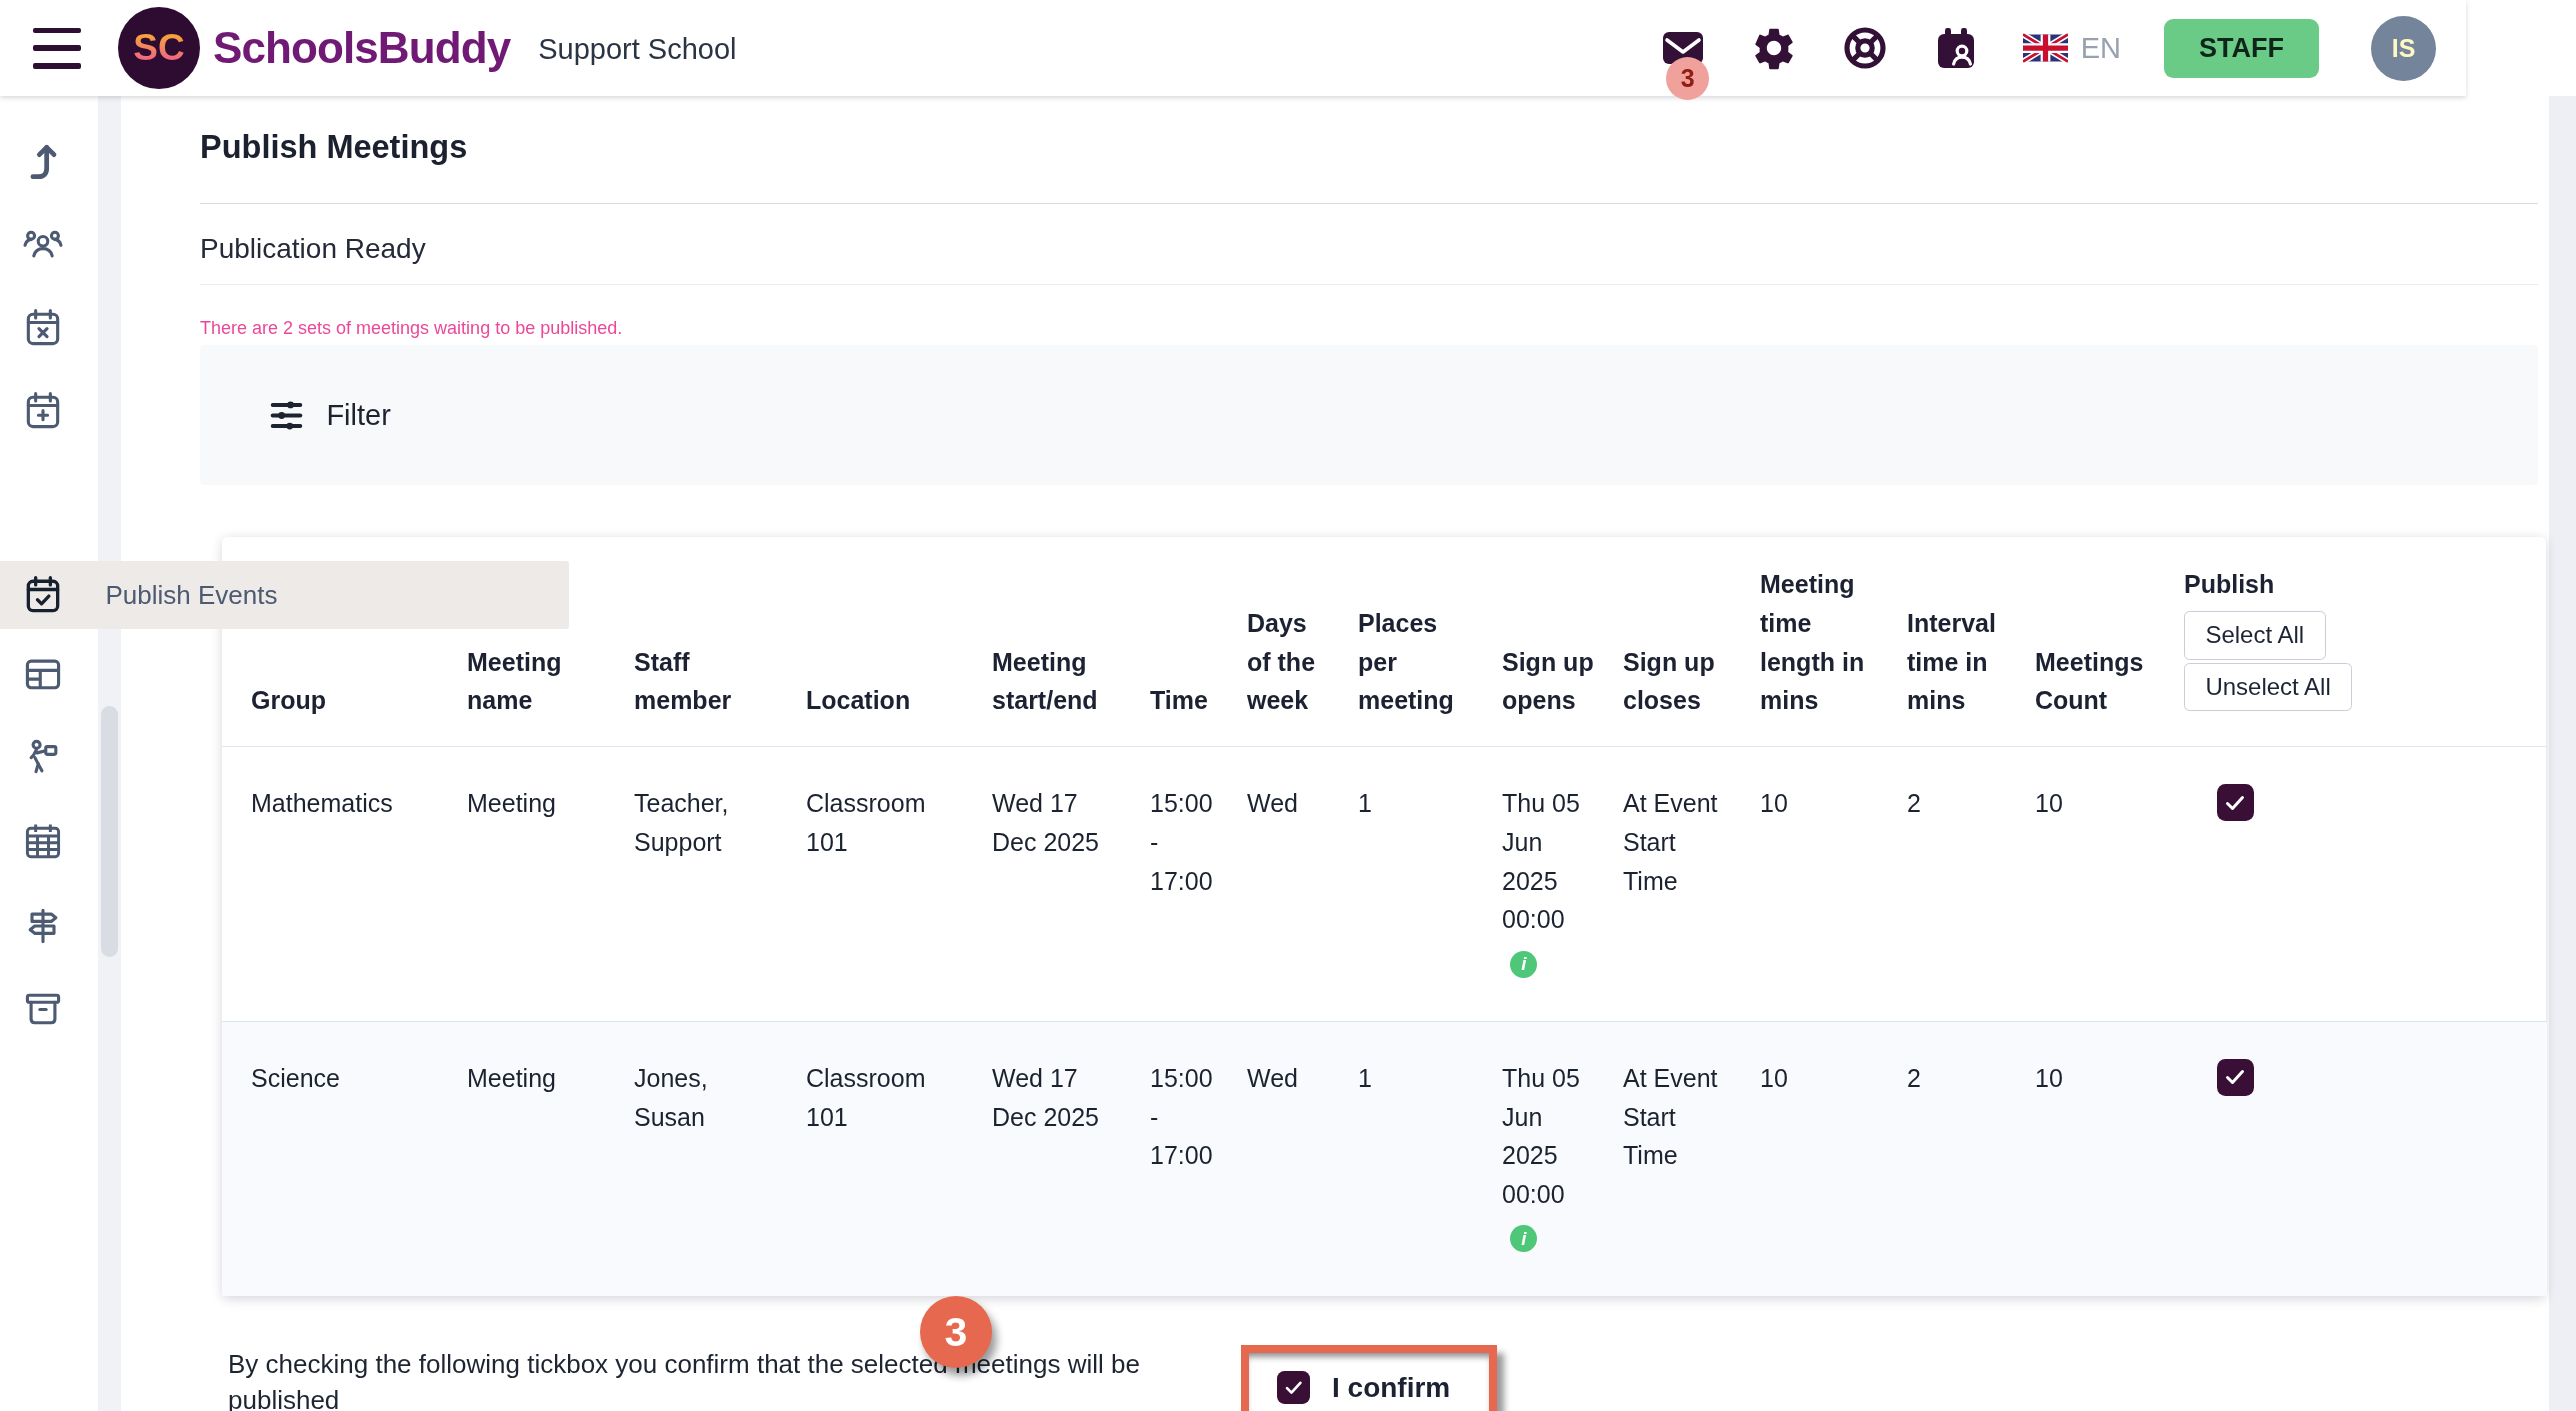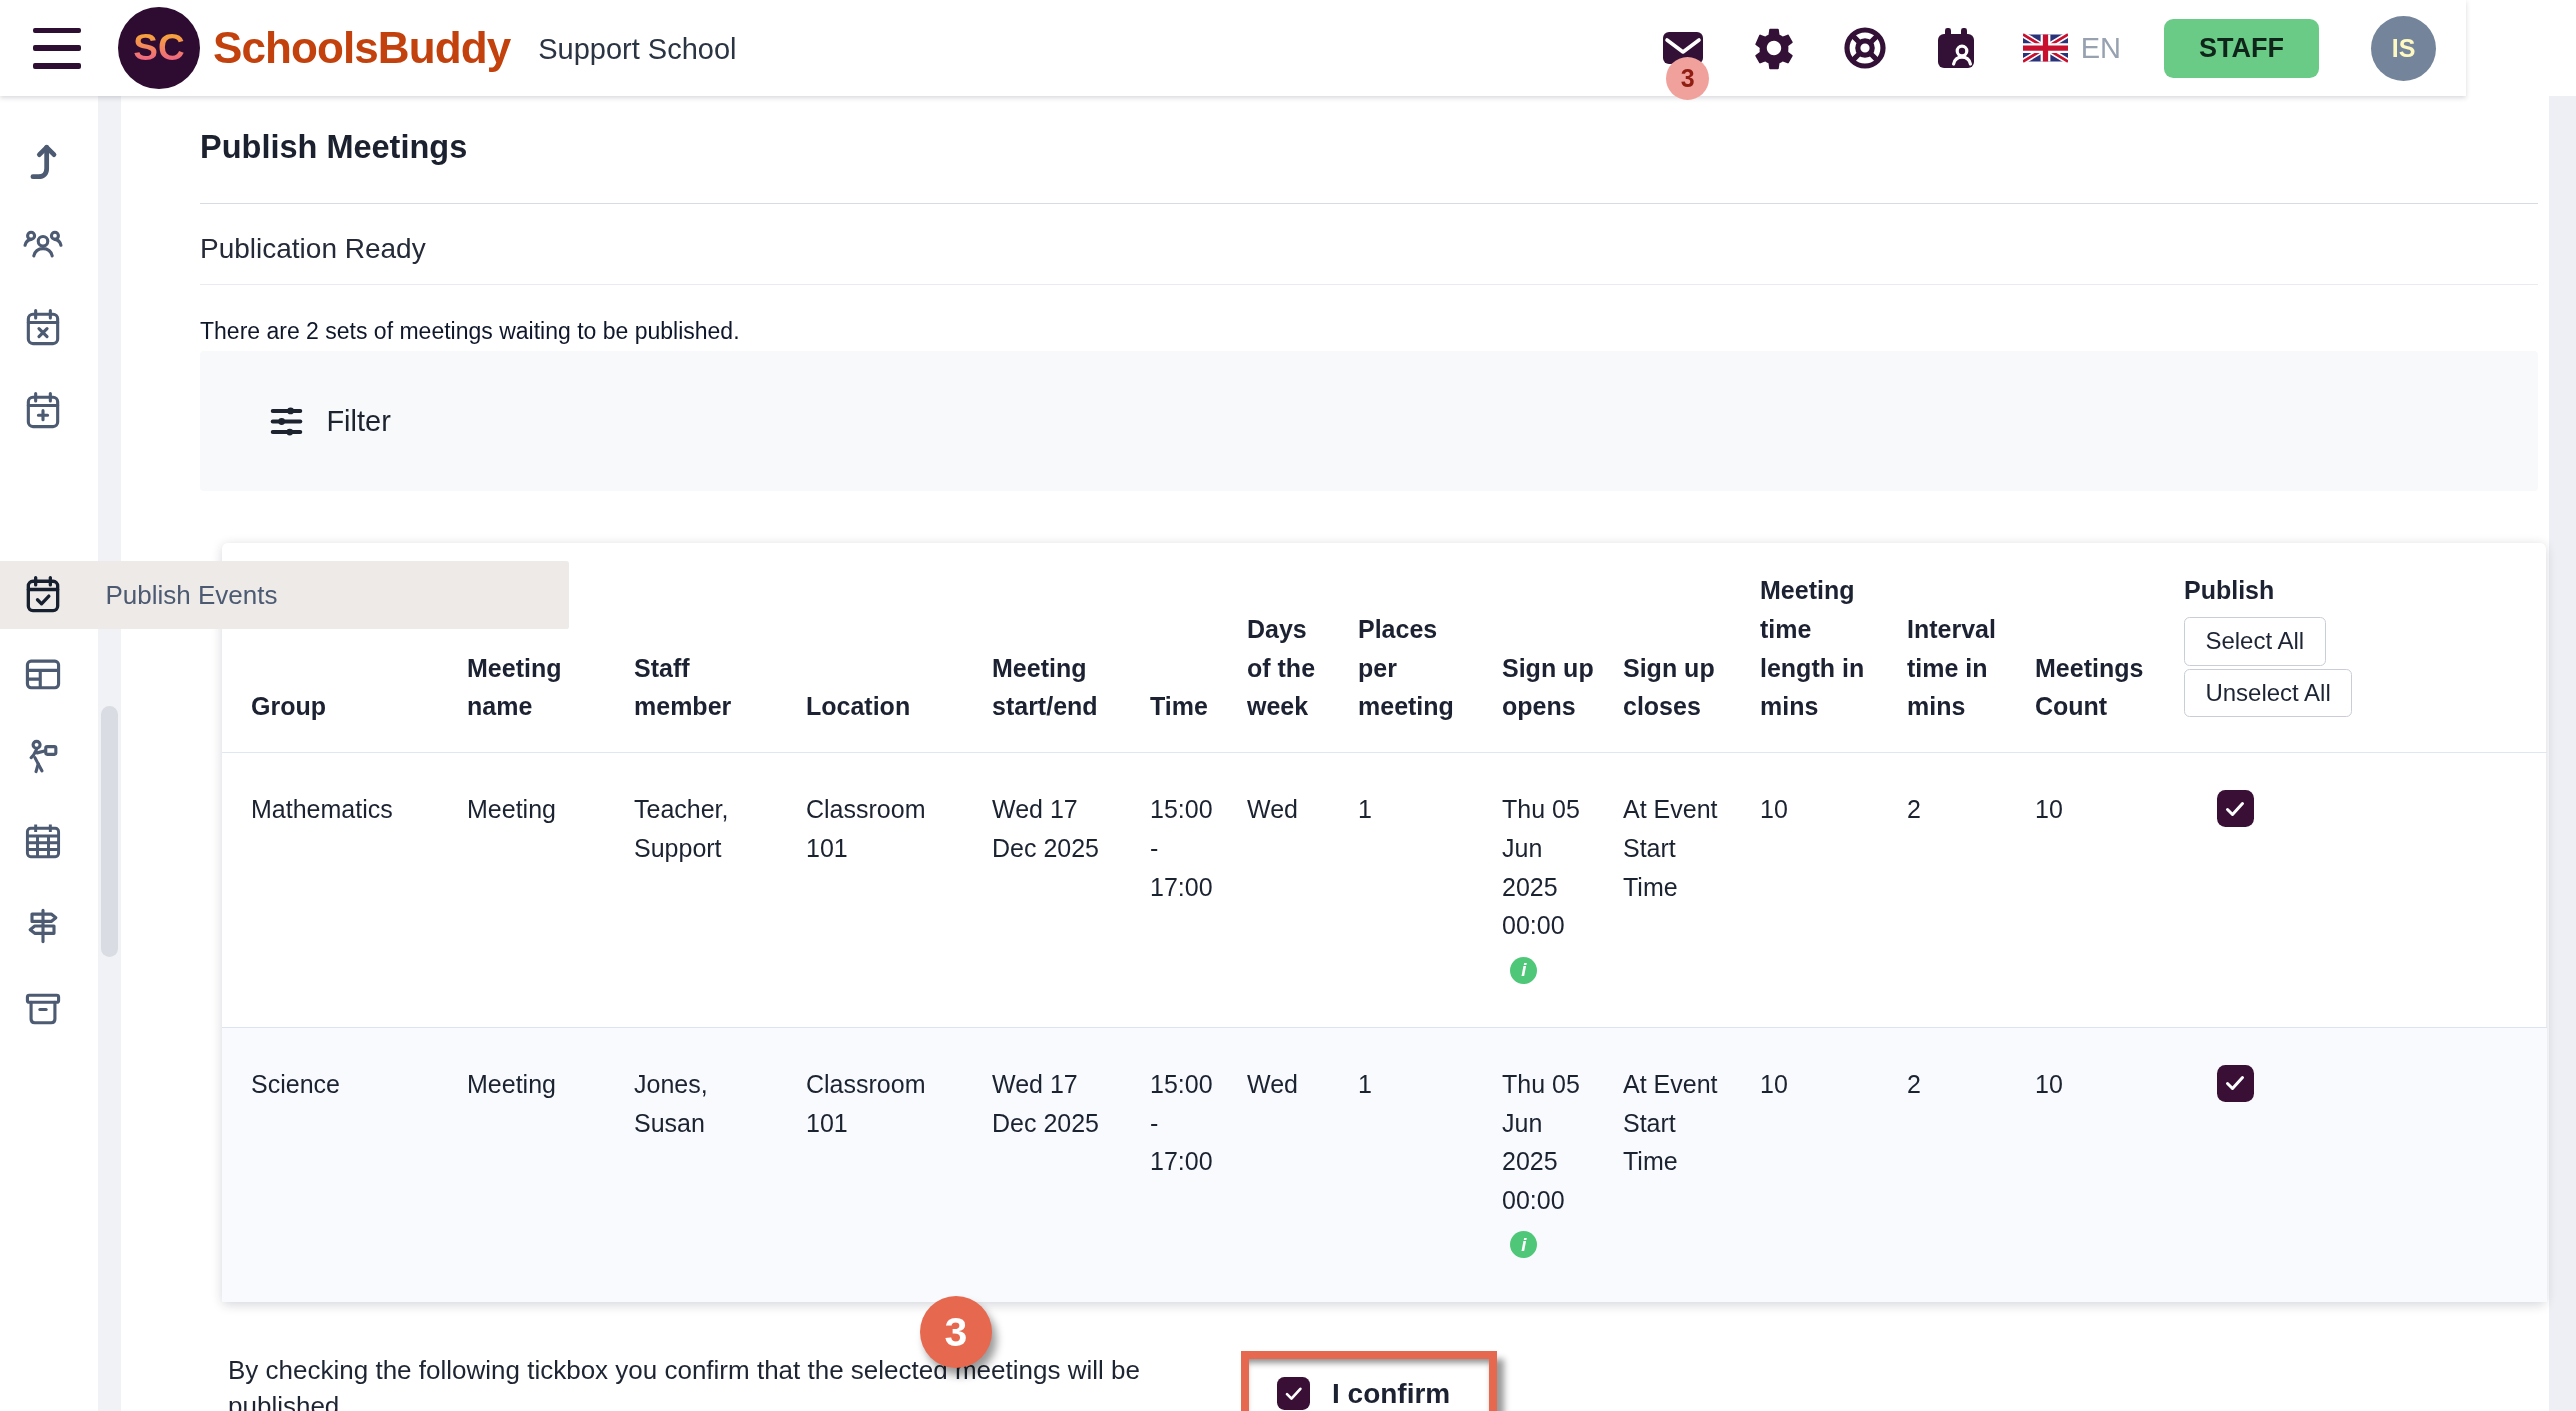--- a/index.html
+++ b/index.html
@@ -26,21 +26,21 @@
     width: 82px; height: 82px; border-radius: 50%;
     background: #2e0b31; margin-left: 33px;
     display: flex; align-items: center; justify-content: center;
     flex: 0 0 auto;
   }
   .logo-monogram {
     font-size: 37px; font-weight: bold;
     background: linear-gradient(180deg,#f6a33c 20%,#ee5f8a 85%);
     -webkit-background-clip: text; background-clip: text; color: transparent;
   }
-  .brand-name { font-size: 44px; font-weight: bold; color: #c2410c; margin-left: 13px; letter-spacing: -0.9px; }
+  .brand-name { font-size: 44px; font-weight: bold; color: #701a75; margin-left: 13px; letter-spacing: -0.9px; }
   .school-name { font-size: 29px; color: #2b3443; margin-left: 28px; margin-top: 3.7px; }
   .header-right { margin-left: auto; display: flex; align-items: center; }
   .hdr-icon { width: 48px; height: 48px; margin-right: 43px; position: relative; color: #331036; cursor: pointer; flex: 0 0 auto; }
   .hdr-icon svg { width: 48px; height: 48px; display: block; }
   .notif-badge {
     position: absolute; left: 7.4px; top: 33px;
     width: 43px; height: 43px; border-radius: 50%;
     background: #f0a19b; color: #8f1d12;
     font-size: 25px; font-weight: bold;
     display: flex; align-items: center; justify-content: center;
@@ -97,21 +97,21 @@
 
   
   .main {
     position: absolute; top: 96px; left: 121px; right: 27px; bottom: 0;
     background: #ffffff; padding: 0 11px 0 31px; margin-left: 48px;
   }
   .page-title { font-size: 32.5px; font-weight: bold; color: #1b212e; padding-top: 32.5px; }
   .divider-strong { border: none; border-top: 1.9px solid #d7dbe4; margin-top: 37px; }
   .section-title { font-size: 28px; color: #242a38; margin-top: 29px; }
   .divider-light { border: none; border-top: 1.9px solid #e9ebf0; margin-top: 19.5px; }
-  .summary-text { font-size: 23px; color: #0f172a; margin-top: 32.5px; }
+  .summary-text { font-size: 18px; color: #ec4899; margin-top: 32.5px; }
 
   .filter-panel {
     margin-top: 6.5px; height: 140px;
     background: #f7f9fb; border-radius: 3.7px;
     display: flex; align-items: center;
   }
   .filter-btn { display: flex; align-items: center; margin-left: 67px; cursor: pointer; color: #1d2430; }
   .filter-btn svg { width: 39px; height: 39px; }
   .filter-label { font-size: 29px; margin-left: 20.4px; }
 

